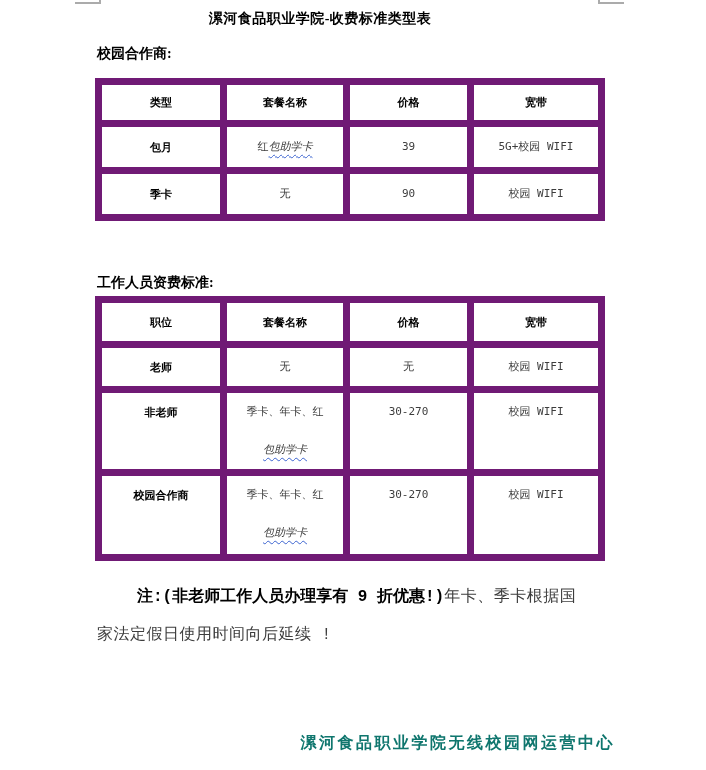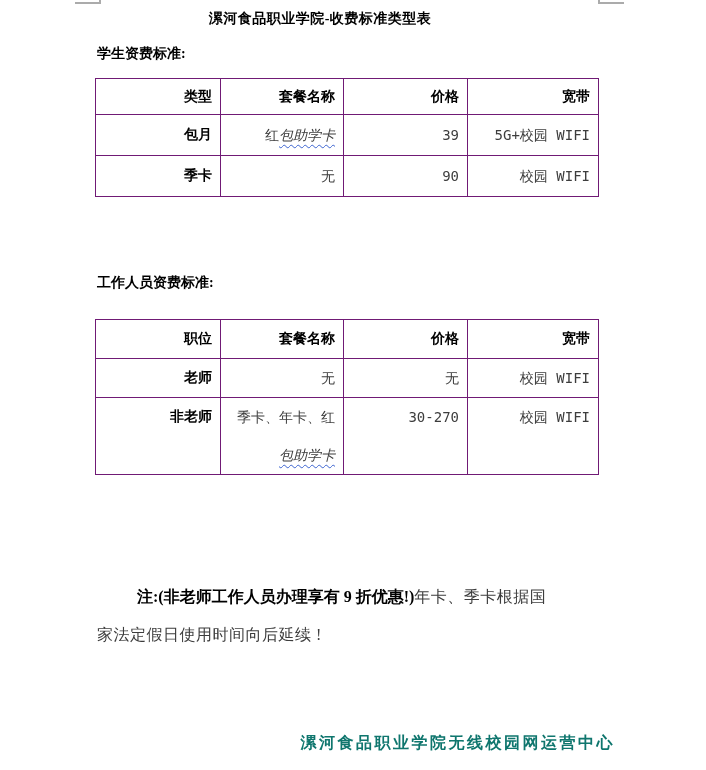--- a/index.html
+++ b/index.html
@@ -18,24 +18,24 @@
     position:absolute;left:97px;font-size:14px;font-weight:bold;
   }
   .heading-student{top:45px;}
   .heading-staff{top:274px;}
   
   table.fee{
     position:absolute;left:95px;border-collapse:collapse;table-layout:fixed;
     width:503px;
   }
   .t1{top:78px;}
-  .t2{top:319px;}
+  .t2{top:296px;}
   table.fee td{
-    border:1px solid #701a75;padding:0 8px;vertical-align:top;text-align:right;
-    font-size:14px;color:#3d3d3d;
+    border:7px solid #701a75;padding:0 8px;vertical-align:top;text-align:center;
+    font-size:11px;color:#3d3d3d;
     font-family:"DejaVu Sans Mono","Liberation Serif",monospace;
   }
   table.fee td.hd, table.fee td.rowhead{
     font-weight:bold;color:#000;
     font-family:"Liberation Serif","DejaVu Serif",serif;
   }
   .t1 tr.hrow td{height:35px;line-height:35px;}
   .t1 tr.brow td{height:40px;line-height:40px;}
   .t2 tr.hrow td{height:38px;line-height:38px;}
   .t2 tr.r1 td{height:38px;line-height:38px;}
@@ -46,21 +46,21 @@
     text-decoration-line:underline;
     text-decoration-style:wavy;
     text-decoration-color:#3c64d0;
     text-decoration-thickness:1px;
     text-underline-offset:4px;
     font-style:italic;
   }
   
   .note{
     position:absolute;left:97px;top:578px;width:503px;
-    font-size:16px;line-height:38px;color:#3d3d3d;letter-spacing:0.5px;
+    font-size:16px;line-height:38px;color:#3d3d3d;letter-spacing:0.5px;font-family:Liberation Mono, monospace;
   }
   .note .indent{padding-left:40px;}
   .note b{color:#000;letter-spacing:0;}
   
   .footer{
     position:absolute;left:95px;top:733px;width:520px;text-align:right;
     font-size:16px;font-weight:bold;letter-spacing:2.5px;color:#0f766e;
   }
 </style>
 </head>
@@ -68,21 +68,21 @@
 
 <div class="page">
 
   <div class="mark" style="left:75px;top:2px;width:26px;height:2px;"></div>
   <div class="mark" style="left:99px;top:0;width:2px;height:4px;"></div>
   <div class="mark" style="left:598px;top:2px;width:26px;height:2px;"></div>
   <div class="mark" style="left:598px;top:0;width:2px;height:4px;"></div>
 
   <div class="doc-title">漯河食品职业学院-收费标准类型表</div>
 
-  <div class="section-heading heading-student">学生资费标准:</div>
+  <div class="section-heading heading-student">校园合作商:</div>
 
   <table class="fee t1">
     <colgroup>
       <col style="width:125px">
         <col style="width:123px">
         <col style="width:124px">
         <col style="width:131px">
     </colgroup>
     <tbody>
         <tr class="hrow">
@@ -130,20 +130,29 @@
     </tr>
     <tr class="r2">
       <td class="rowhead">非老师</td>
       <td>
         <span class="line">季卡、年卡、红</span>
         <span class="line"><span class="wavy">包助学卡</span></span>
       </td>
       <td>30-270</td>
       <td>校园 WIFI</td>
     </tr>
+    <tr class="r3">
+      <td class="rowhead">校园合作商</td>
+      <td>
+        <span class="line">季卡、年卡、红</span>
+        <span class="line"><span class="wavy">包助学卡</span></span>
+      </td>
+      <td>30-270</td>
+      <td>校园 WIFI</td>
+    </tr>
   </tbody>
     </table>
 
   <div class="note">
     <span class="line indent"><b>注:(非老师工作人员办理享有 9 折优惠!)</b><span>年卡、季卡根据国</span></span>
     <span class="line">家法定假日使用时间向后延续 !</span>
   </div>
 
   <div class="footer">漯河食品职业学院无线校园网运营中心</div>
 

